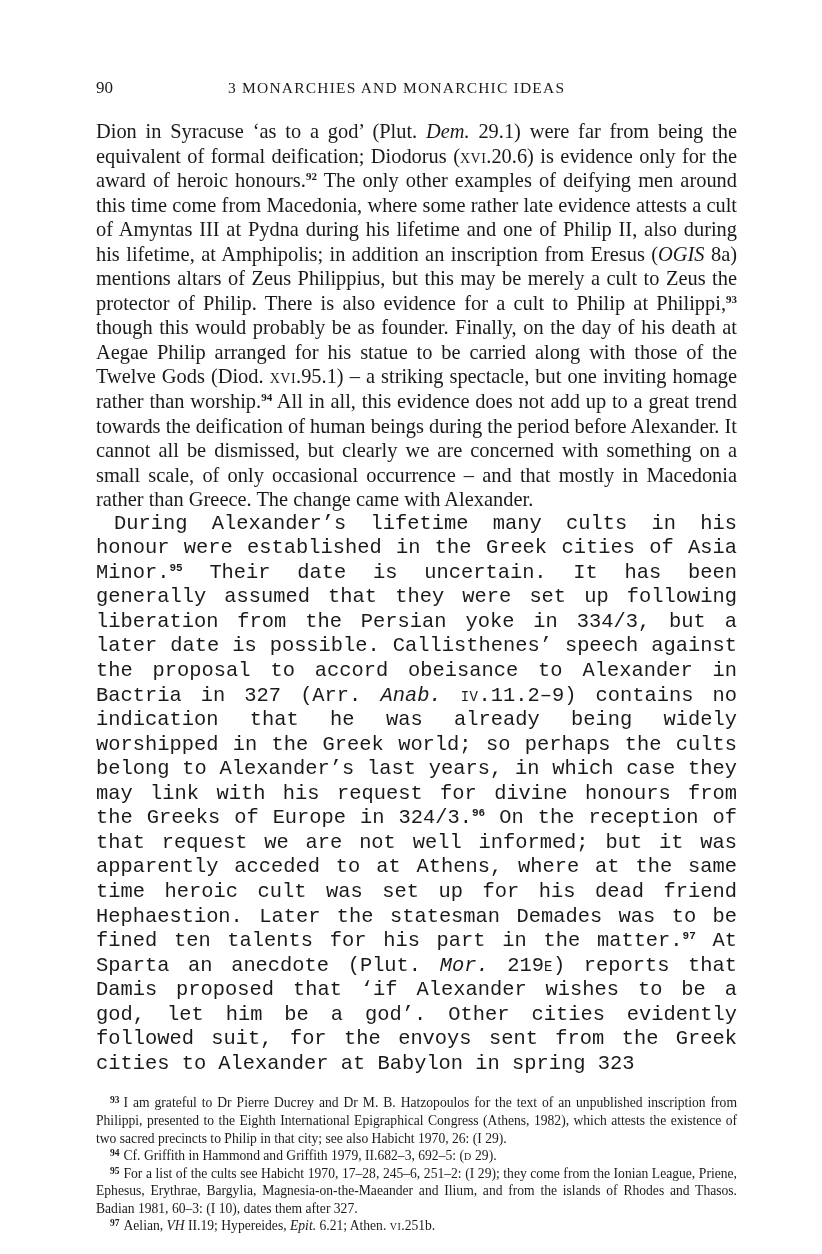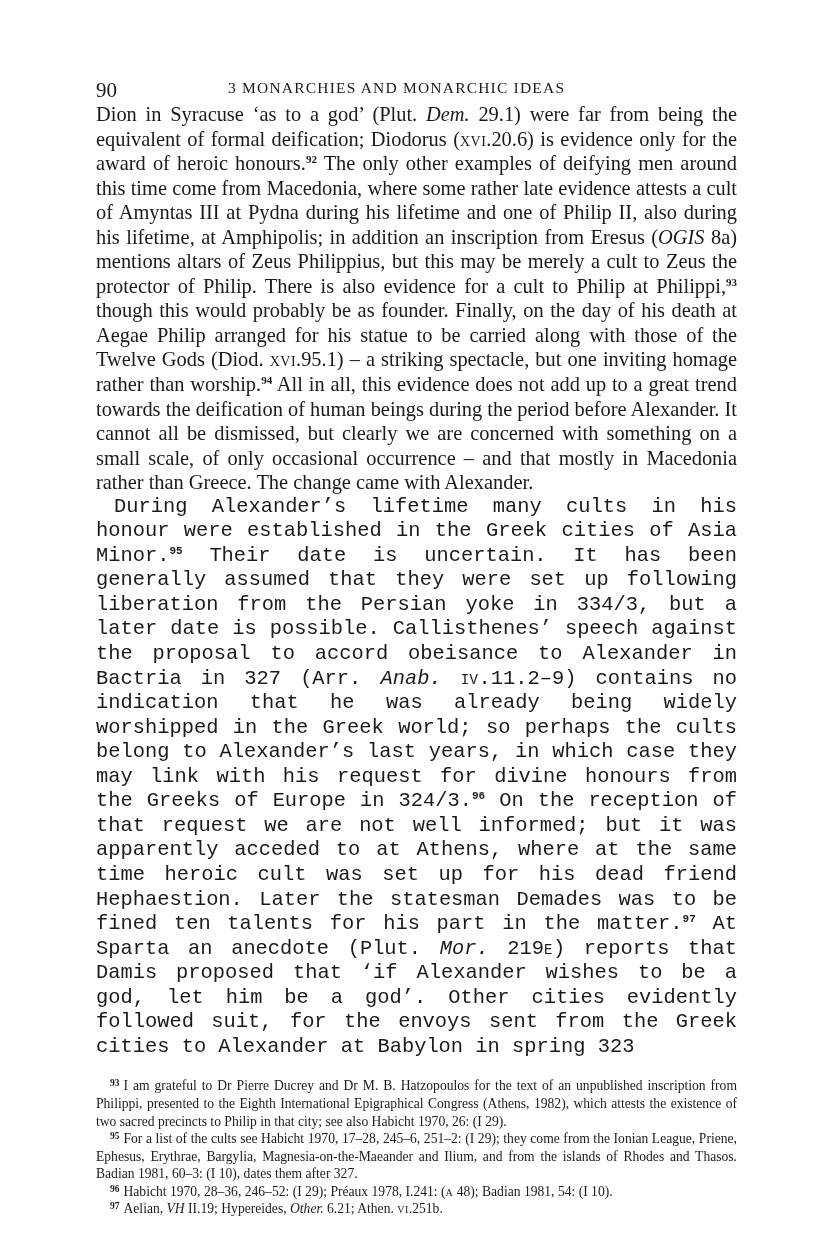--- a/index.html
+++ b/index.html
@@ -6,23 +6,24 @@
   body { width: 822px; height: 1254px; position: relative; overflow: hidden; }
   .page {
     position: absolute; left: 96px; top: 78px; width: 641px;
     font-family: "Liberation Serif", "DejaVu Serif", serif;
     color: #1a1a1a;
   }
   .running-head {
     position: relative; height: 24px;
     font-size: 15.5px; letter-spacing: 1.2px;
   }
-  .running-head .folio { position: absolute; left: 0; top: 0; font-size: 21px; letter-spacing: 0; }
+  .running-head .folio { position: absolute; left: 0; top: 0; font-size: 17px; letter-spacing: 0; }
   .running-head .title { position: absolute; left: 132px; top: 1px; text-transform: uppercase; }
   .body-text {
+    margin-top: 17px;
     font-size: 20.4px; line-height: 24.55px;
     text-align: justify;
     hyphens: manual;
   }
   .body-text p { margin: 0; }
   .body-text p.indent { text-indent: 18px; font-family: Liberation Mono, monospace; }
   .sc { font-variant: small-caps; text-transform: lowercase; letter-spacing: 0.5px; }
   sup.fn { font-size: 11px; line-height: 0; vertical-align: 7px; font-weight: bold; }
   .footnotes {
     margin-top: 18px;
@@ -42,17 +43,17 @@
     <span class="title">3 Monarchies and Monarchic Ideas</span>
   </div>
 
   <div class="body-text" id="body-text">
       <p>Dion in Syracuse ‘as to a god’ (Plut. <i>Dem.</i> 29.1) were far from being the equivalent of formal deification; Diodorus (<span class="sc">xvi</span>.20.6) is evidence only for the award of heroic honours.<sup class="fn">92</sup> The only other examples of deifying men around this time come from Macedonia, where some rather late evidence attests a cult of Amyntas III at Pydna during his lifetime and one of Philip II, also during his lifetime, at Amphipolis; in addition an inscription from Eresus (<i>OGIS</i> 8a) mentions altars of Zeus Philippius, but this may be merely a cult to Zeus the protector of Philip. There is also evidence for a cult to Philip at Philippi,<sup class="fn">93</sup> though this would probably be as founder. Finally, on the day of his death at Aegae Philip arranged for his statue to be carried along with those of the Twelve Gods (Diod. <span class="sc">xvi</span>.95.1) – a striking spectacle, but one inviting homage rather than worship.<sup class="fn">94</sup> All in all, this evidence does not add up to a great trend towards the deification of human beings during the period before Alexander. It cannot all be dismissed, but clearly we are concerned with something on a small scale, of only occasional occurrence – and that mostly in Macedonia rather than Greece. The change came with Alexander.</p>
       <p class="indent">During Alexander’s lifetime many cults in his honour were es­tablished in the Greek cities of Asia Minor.<sup class="fn">95</sup> Their date is uncertain. It has been generally assumed that they were set up following liberation from the Persian yoke in 334/3, but a later date is possible. Callisthenes’ speech against the proposal to accord obeisance to Alexander in Bactria in 327 (Arr. <i>Anab.</i> <span class="sc">iv</span>.11.2–9) contains no indication that he was already being widely worshipped in the Greek world; so perhaps the cults belong to Alexander’s last years, in which case they may link with his request for divine honours from the Greeks of Europe in 324/3.<sup class="fn">96</sup> On the reception of that request we are not well informed; but it was apparently acceded to at Athens, where at the same time heroic cult was set up for his dead friend Hephaestion. Later the statesman Demades was to be fined ten talents for his part in the matter.<sup class="fn">97</sup> At Sparta an anecdote (Plut. <i>Mor.</i> 219<span class="sc">e</span>) reports that Damis proposed that ‘if Alexander wishes to be a god, let him be a god’. Other cities evidently followed suit, for the envoys sent from the Greek cities to Alexander at Babylon in spring 323</p>
     </div>
 
   <div class="footnotes" id="footnotes">
       <p><span class="fnum">93</span>I am grateful to Dr Pierre Ducrey and Dr M. B. Hatzopoulos for the text of an unpublished inscription from Philippi, presented to the Eighth International Epigraphical Congress (Athens, 1982), which attests the existence of two sacred precincts to Philip in that city; see also Habicht 1970, 26: (I 29).</p>
+      <p><span class="fnum">94</span>Cf. Griffith in Hammond and Griffith 1979, II.682–3, 692–5: (<span class="sc">d</span> 29).</p>
       <p><span class="fnum">95</span>For a list of the cults see Habicht 1970, 17–28, 245–6, 251–2: (I 29); they come from the Ionian League, Priene, Ephesus, Erythrae, Bargylia, Magnesia-on-the-Maeander and Ilium, and from the islands of Rhodes and Thasos. Badian 1981, 60–3: (I 10), dates them after 327.</p>
-      <p><span class="fnum">96</span>Habicht 1970, 28–36, 246–52: (I 29); Préaux 1978, I.241: (<span class="sc">a</span> 48); Badian 1981, 54: (I 10).</p>
-      <p><span class="fnum">97</span>Aelian, <i>VH</i> II.19; Hypereides, <i>Other.</i> 6.21; Athen. <span class="sc">vi</span>.251b.</p>
+      <p><span class="fnum">97</span>Aelian, <i>VH</i> II.19; Hypereides, <i>Epit.</i> 6.21; Athen. <span class="sc">vi</span>.251b.</p>
     </div>
 </div>
 
 </body></html>

